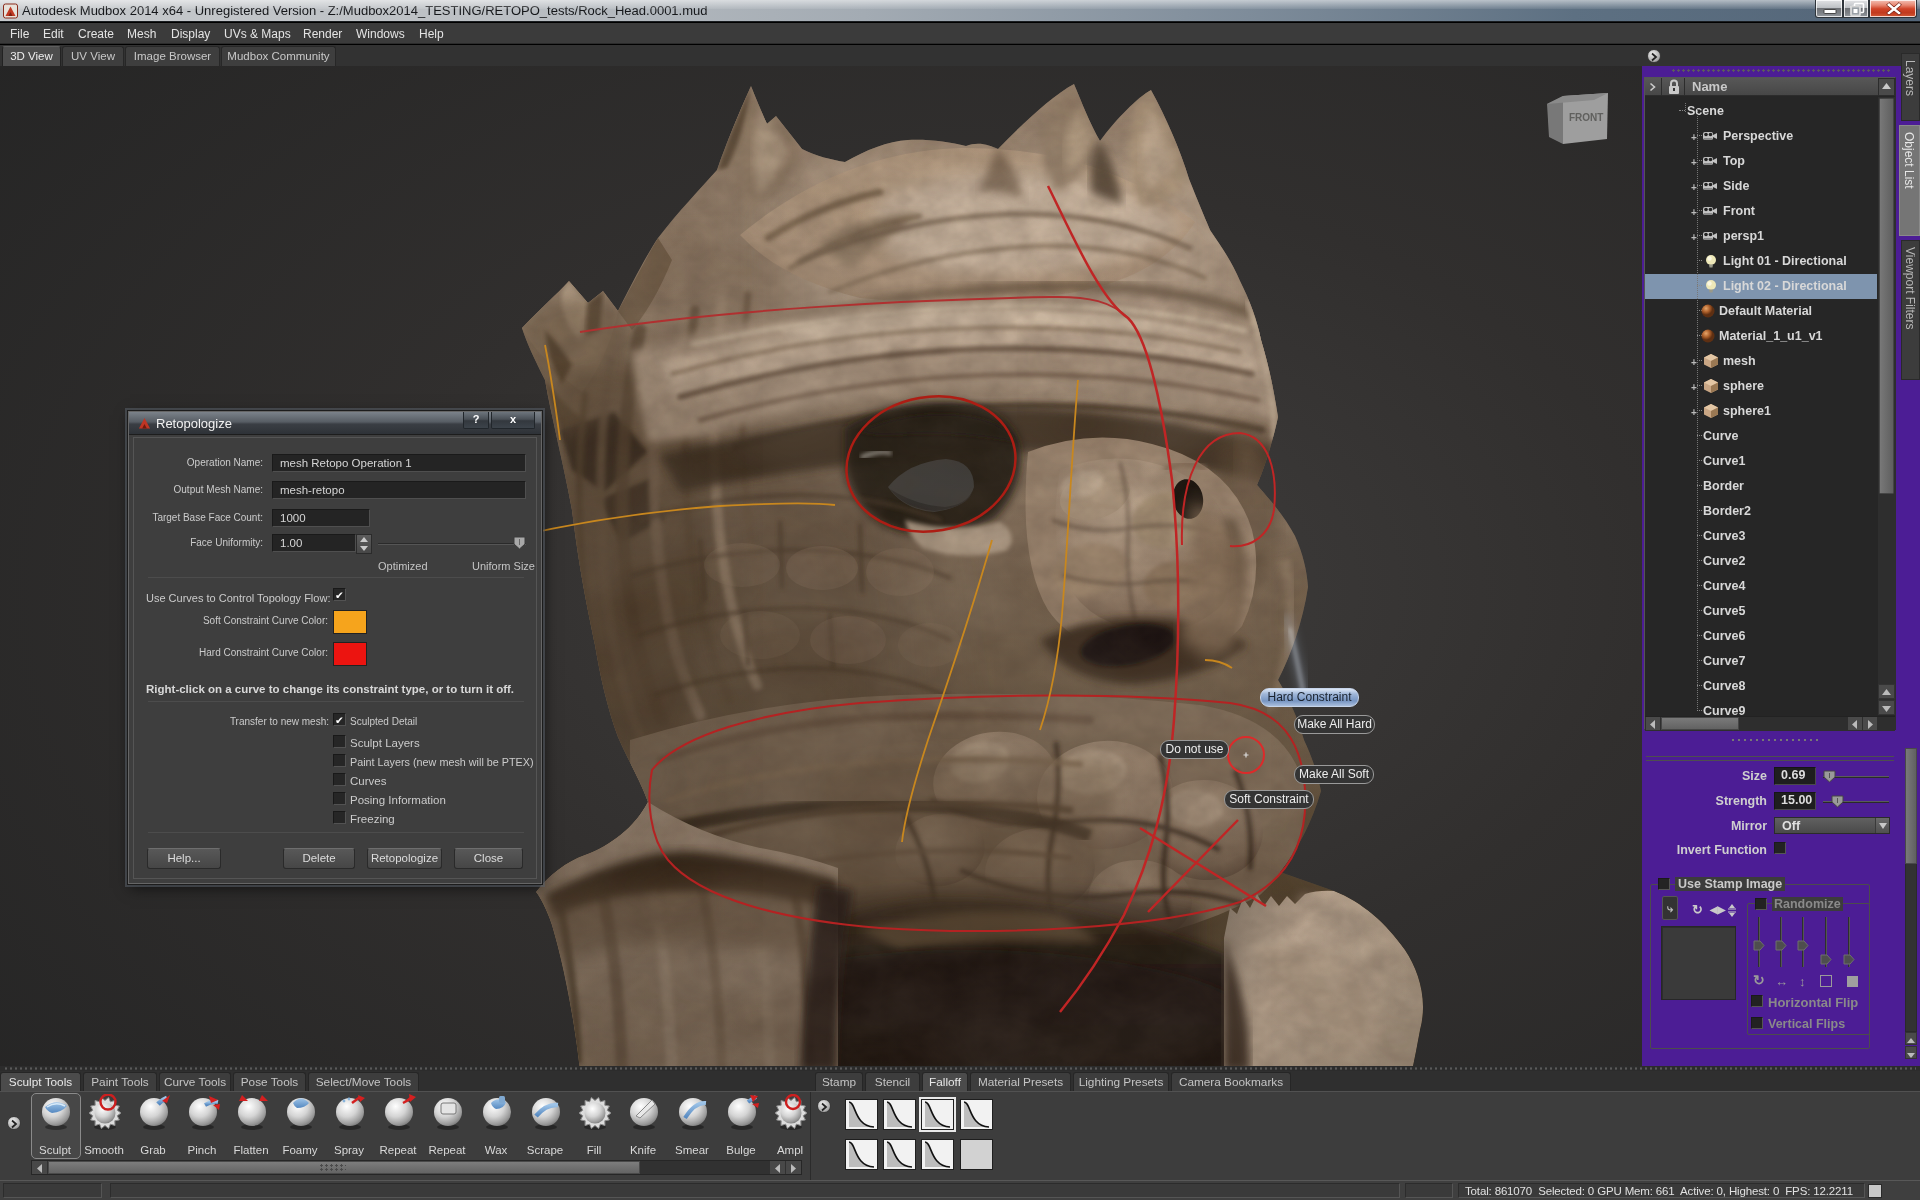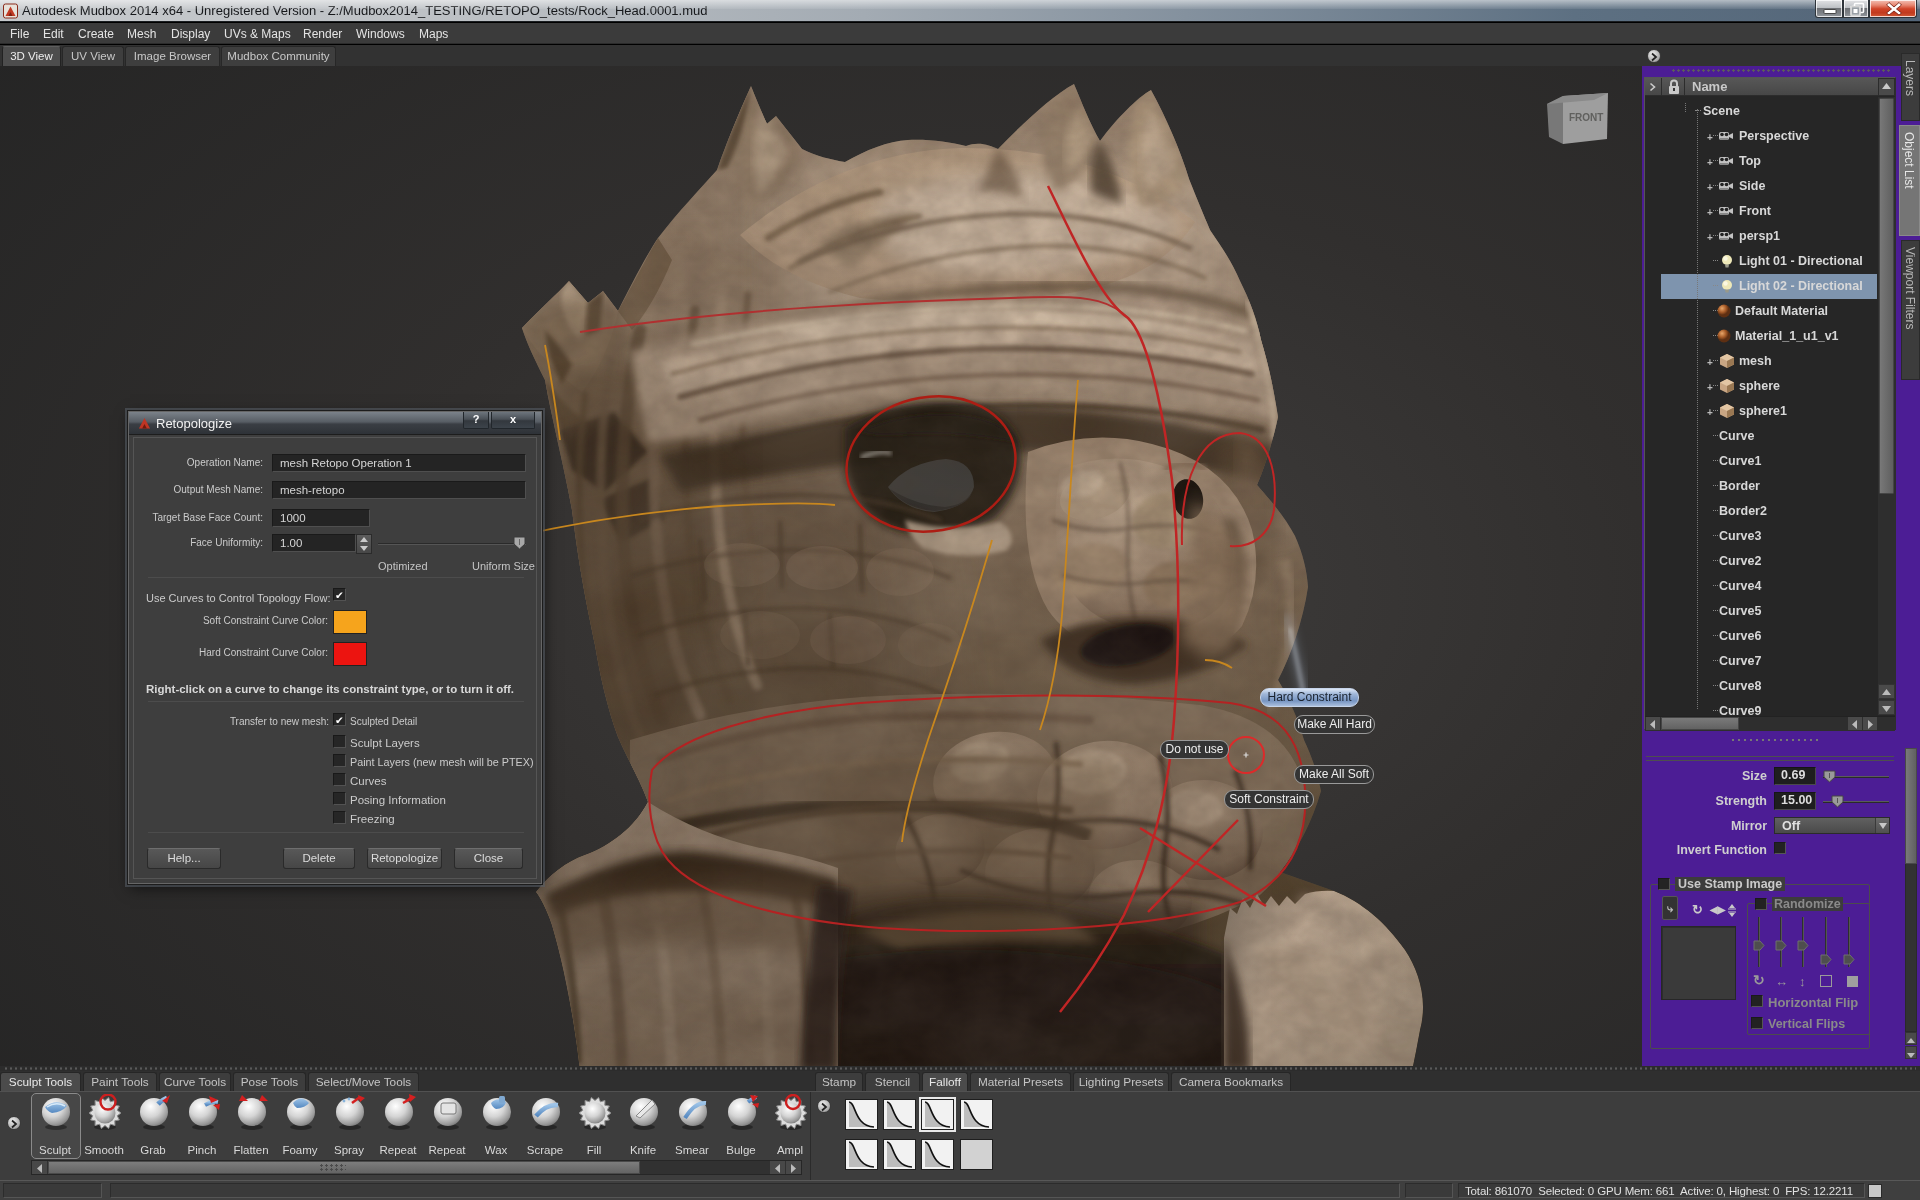--- a/index.html
+++ b/index.html
@@ -42,21 +42,21 @@
 
   
   #rightpanel { position:absolute; left:1642px; top:66px; width:278px; height:1114px; background:#4c1d95;font-weight:bold; }
   .circbtn { position:absolute; width:14px; height:14px; border-radius:50%;
     background:radial-gradient(circle at 38% 32%, #ededed, #b9b9b9 55%, #8a8a8a); border:1px solid #3a3a3a; color:#1c1c1c;
     font-size:8.5px; line-height:14px; text-align:center; font-weight:bold; }
 
   
   #treebox { position:absolute; left:2px; top:11px; width:252px; height:653px; background:#262626; border:1px solid #555; border-right-color:#2e2e2e; border-bottom-color:#2e2e2e; }
   #treehdr { position:absolute; left:0; top:0; width:250px; height:18px; background:linear-gradient(#575757,#474747); border-bottom:1px solid #2c2c2c; }
-  .trow { position:absolute; left:16px; width:232px; height:25px; font-size:12.5px; color:#d8d8d8;padding-left:14px; }
+  .trow { position:absolute; left:0; width:232px; height:25px; font-size:12.5px; color:#d8d8d8;padding-left:14px; }
   .trow .lbl { position:absolute; top:5px; }
   .hlrow { background:#7e94ae; }
   .ticon { position:absolute; width:16px; height:16px; top:4px; }
 
   
   .plabel { position:absolute; font-size:12.5px; color:#cfcfcf; text-align:right; }
   .pinput { position:absolute; background:#1e1e1e; border:1px solid #151515; border-bottom-color:#4a4a4a; border-right-color:#4a4a4a;
     color:#ddd; font-size:12.5px; padding-left:6px; }
   .cb { position:absolute; width:12px; height:12px; background:#222; border:1px solid #1a1a1a; border-bottom-color:#555; border-right-color:#555; }
 
@@ -121,21 +121,21 @@
 
 <div id="menubar">
   <span style="left:10px">File</span>
     <span style="left:43px">Edit</span>
     <span style="left:78px">Create</span>
   <span style="left:127px">Mesh</span>
     <span style="left:171px">Display</span>
     <span style="left:224px">UVs &amp; Maps</span>
   <span style="left:303px">Render</span>
     <span style="left:356px">Windows</span>
-    <span style="left:419px">Maps</span>
+    <span style="left:419px">Help</span>
 </div>
 
 <div id="viewtabs">
   <div class="vtab active" style="left:2px;width:59px">3D View</div>
   <div class="vtab" style="left:62px;width:62px">UV View</div>
   <div class="vtab" style="left:125px;width:95px">Image Browser</div>
   <div class="vtab" style="left:221px;width:115px">Mudbox Community</div>
 </div>
 
 <div id="viewport">

